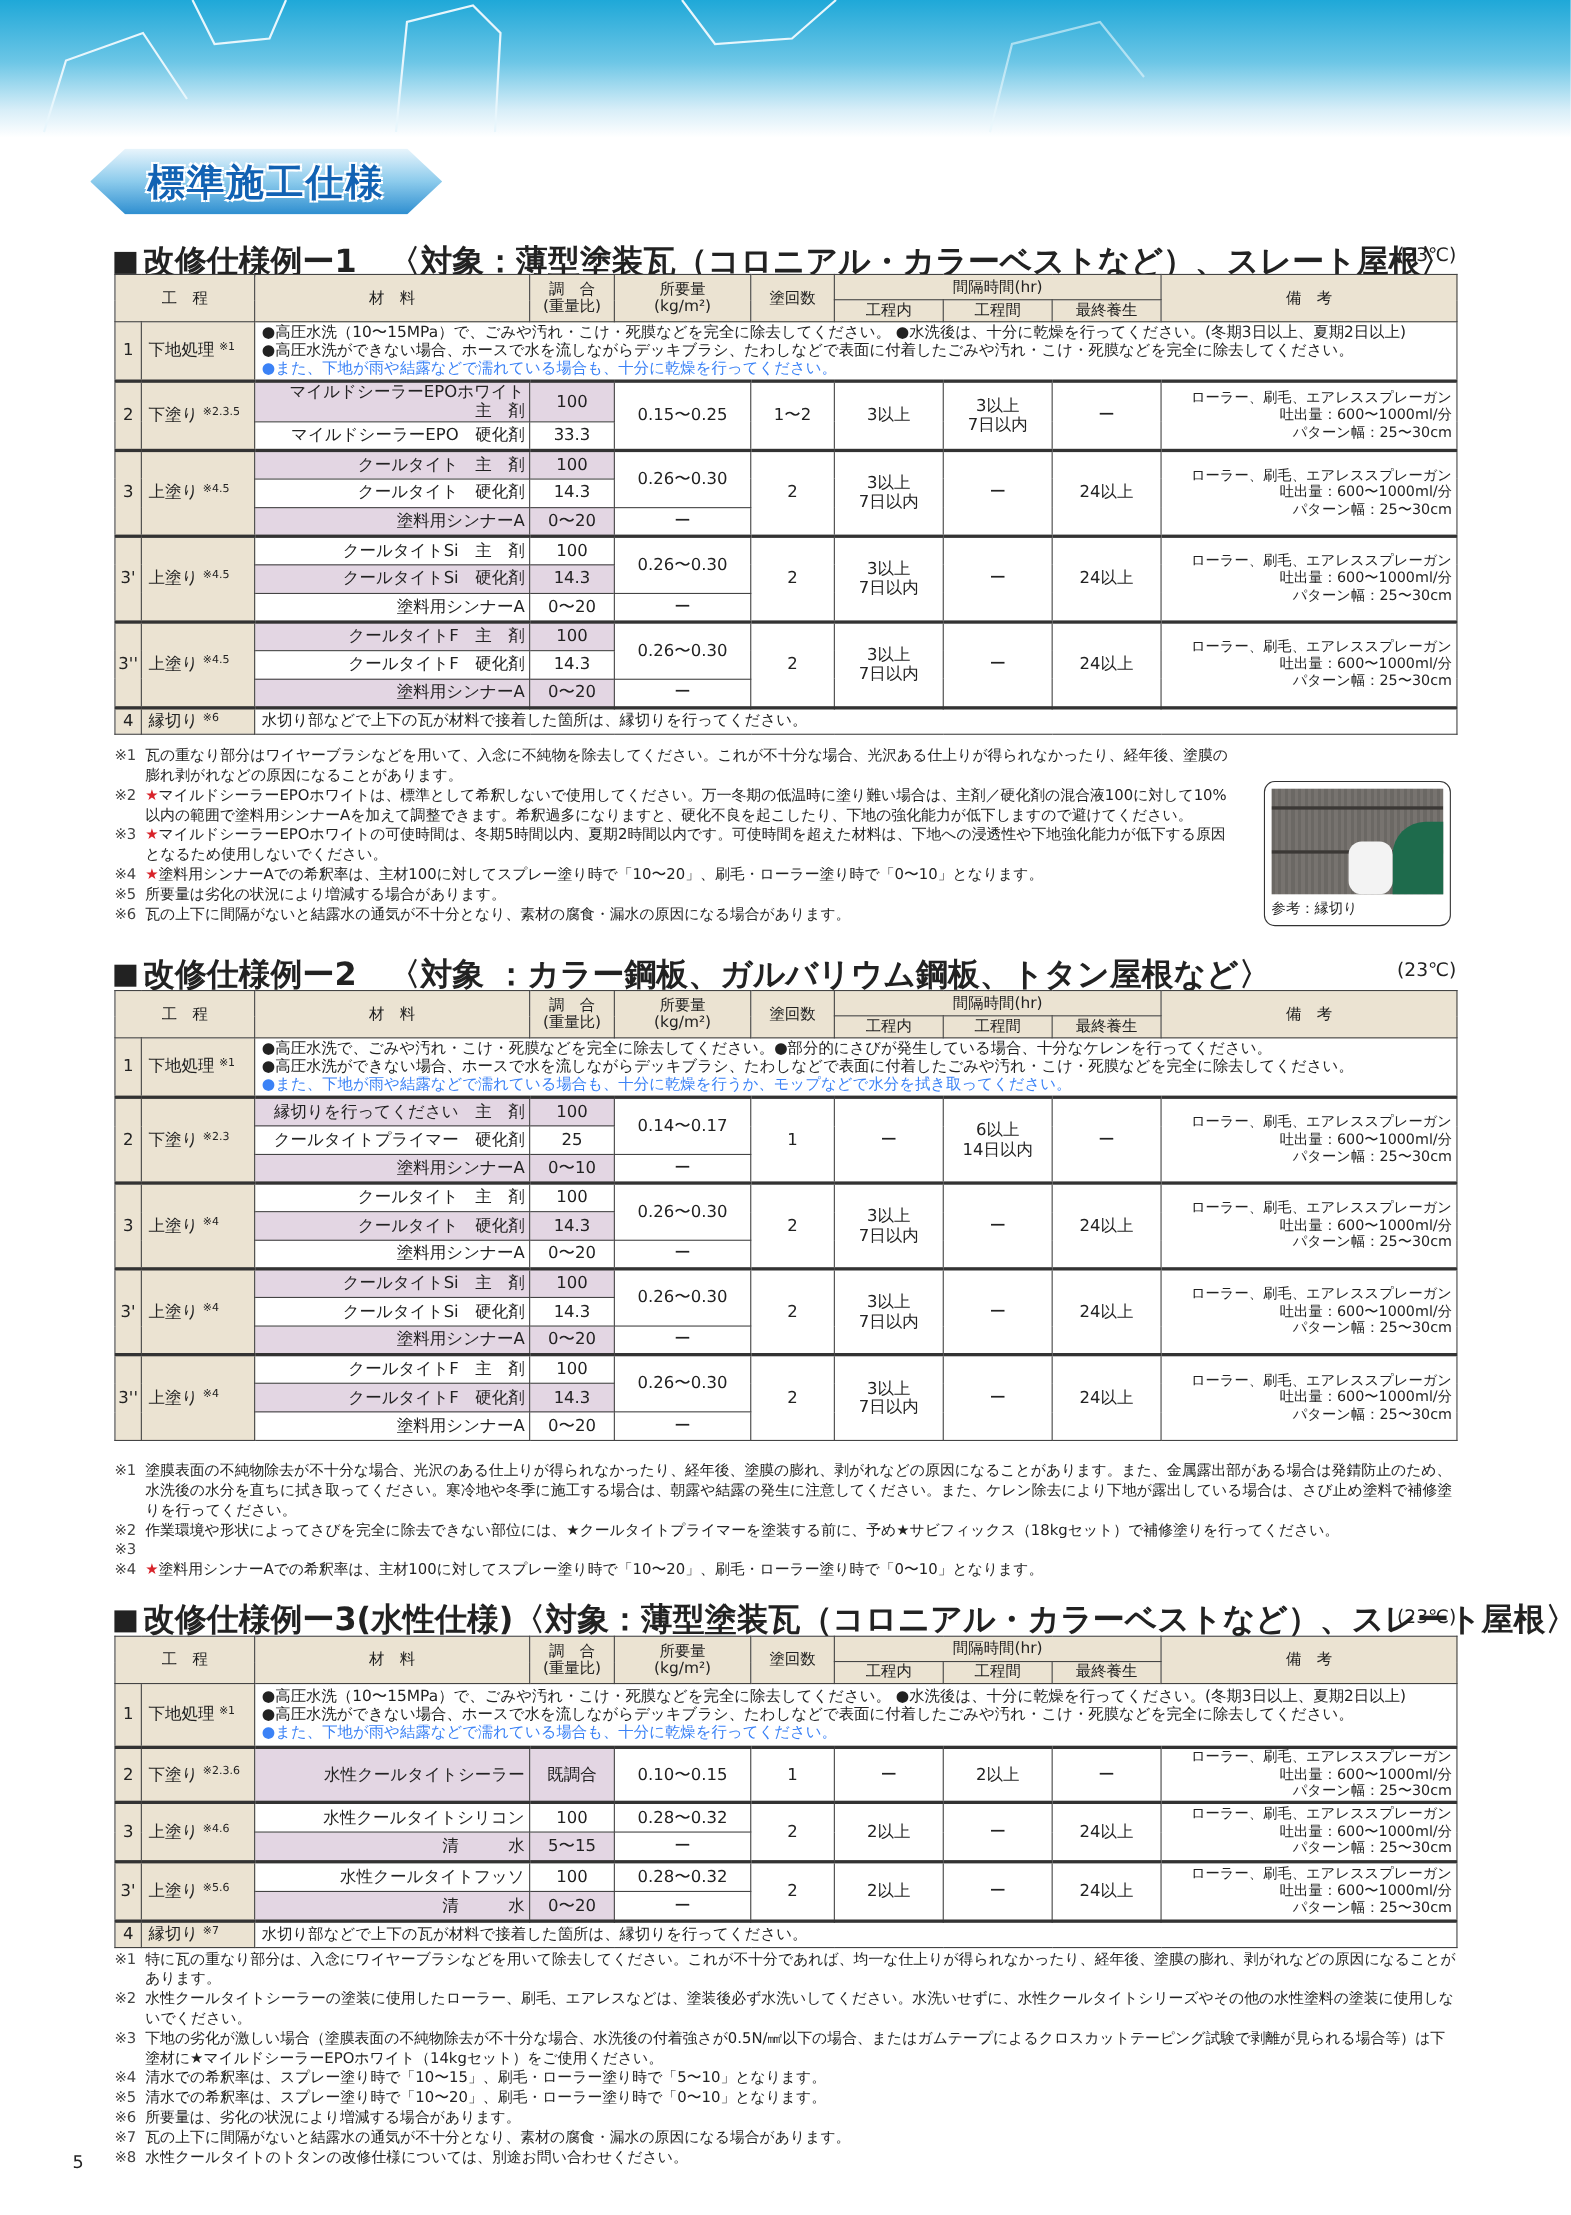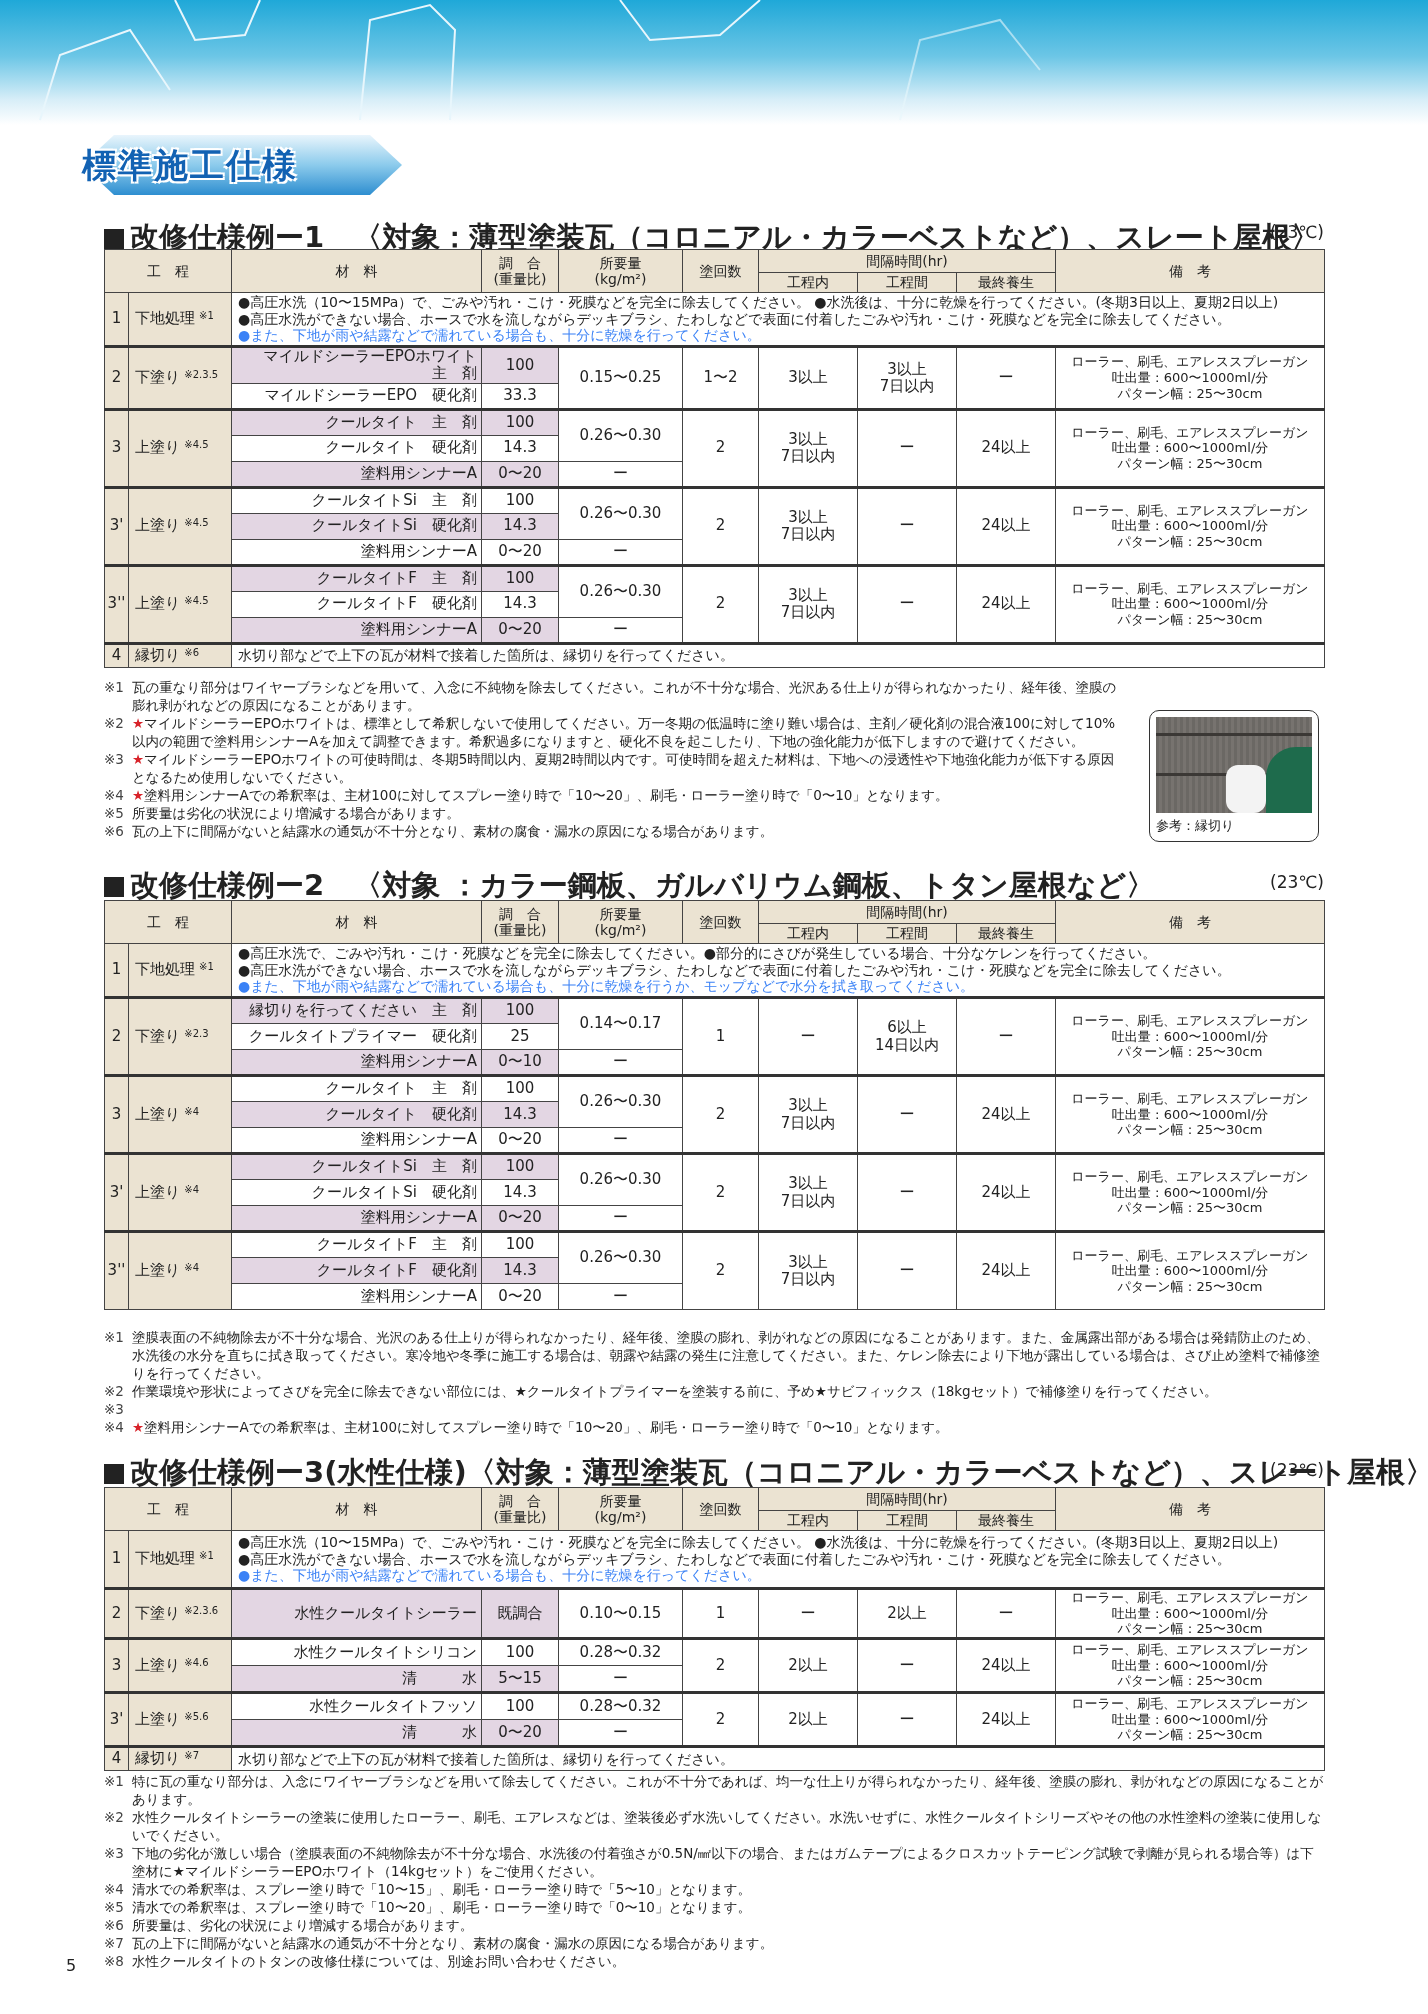--- a/index.html
+++ b/index.html
@@ -1,33 +1,33 @@
 <!DOCTYPE html>
 <html><head>
 <meta charset="utf-8">
 <style>
 *{box-sizing:border-box;margin:0;padding:0}
 body{width:1428px;height:2014px;background:#fff;font-family:"DejaVu Sans","Liberation Sans",sans-serif;color:#222;position:relative;overflow:hidden}
 .banner{position:absolute;left:0;top:0;width:1428px;height:125px;background:linear-gradient(180deg,#1fa8d8 0%,#6cc6e6 45%,#d8eef8 80%,#fff 100%);overflow:hidden}
 .banner svg{position:absolute;left:0;top:0}
 .title-badge{position:absolute;left:82px;top:135px;width:320px;height:60px}
 .title-badge .shape{position:absolute;inset:0;background:linear-gradient(180deg,#e9f5fc 0%,#8ccbec 50%,#2e8ed0 100%);clip-path:polygon(0 50%,10% 0,90% 0,100% 50%,90% 100%,10% 100%);border:0}
-.title-badge .txt{position:absolute;left:0;right:0;top:8px;font-size:34px;font-weight:bold;color:#1262b3;letter-spacing:2px;text-shadow:2px 2px 0 #fff,-2px -2px 0 #fff,2px -2px 0 #fff,-2px 2px 0 #fff}
+.title-badge .txt{position:absolute;left:0;right:0;top:8px;text-align:center;font-size:34px;font-weight:bold;color:#1262b3;letter-spacing:2px;text-shadow:2px 2px 0 #fff,-2px -2px 0 #fff,2px -2px 0 #fff,-2px 2px 0 #fff}
 .sec-title{position:absolute;left:104px;font-size:29px;font-weight:bold;color:#222;white-space:nowrap}
 .sec-title .sq{display:inline-block;width:20px;height:20px;background:#222;margin-right:6px;vertical-align:-2px}
 .temp{position:absolute;right:104px;font-size:17px;color:#222}
 table.spec{position:absolute;left:104px;width:1220px;border-collapse:collapse;font-size:15px;table-layout:fixed}
 table.spec td,table.spec th{border:1px solid #444;text-align:center;vertical-align:middle;padding:0 4px;font-weight:normal;line-height:1.15}
 table.spec th{background:#ebe3d2;font-size:14px}
 table.spec td.num{background:#ebe3d2;width:24px;padding:0}
 table.spec td.step{background:#ebe3d2;text-align:left;padding-left:6px}
 table.spec td.mat{text-align:right;padding-left:10px}
 table.spec td.pink{background:#e3d6e3}
 table.spec td.note{text-align:left;font-size:14px;line-height:1.2;padding-left:6px}
-table.spec td.bikou{text-align:center;font-size:13px;line-height:1.2;padding-left:4px}
+table.spec td.bikou{text-align:right;font-size:13px;line-height:1.2;padding-left:4px}
 table.spec tr.thick td{border-top:3px solid #333}
 .sup{font-size:10px;vertical-align:top;margin-left:4px}
 .red{color:#3b82f6}
 .foot{position:absolute;left:104px;font-size:13.5px;line-height:18px;color:#222}
 .foot .row{display:flex}
 .foot .mk{width:28px;flex:none;color:#444}
 .foot .star{color:#d8232a}
 .photo{position:absolute;left:1149px;top:710px;width:170px;height:132px;border:1px solid #333;border-radius:10px;background:#fff;padding:6px}
 .photo .img{width:156px;height:96px;background:repeating-linear-gradient(90deg,#6b6864 0 3px,#77736f 3px 6px);position:relative;overflow:hidden}
 .photo .img .ln{position:absolute;left:0;right:0;height:3px;background:#3b3835}

